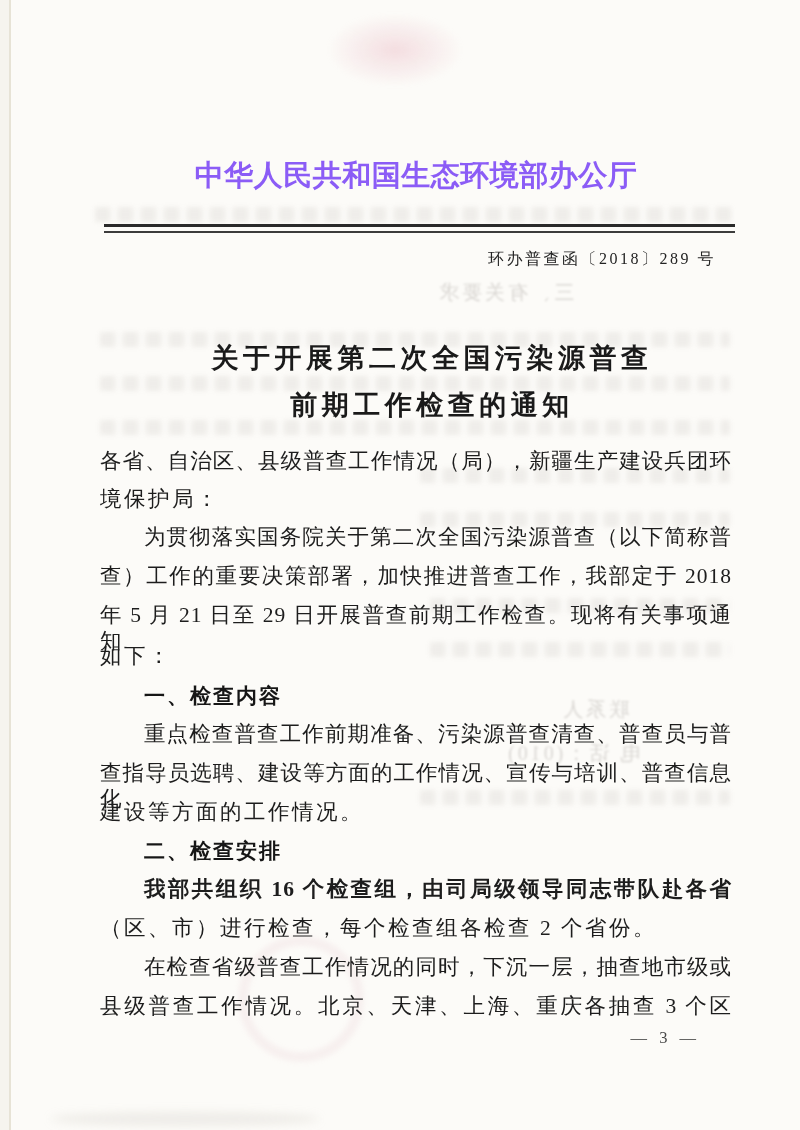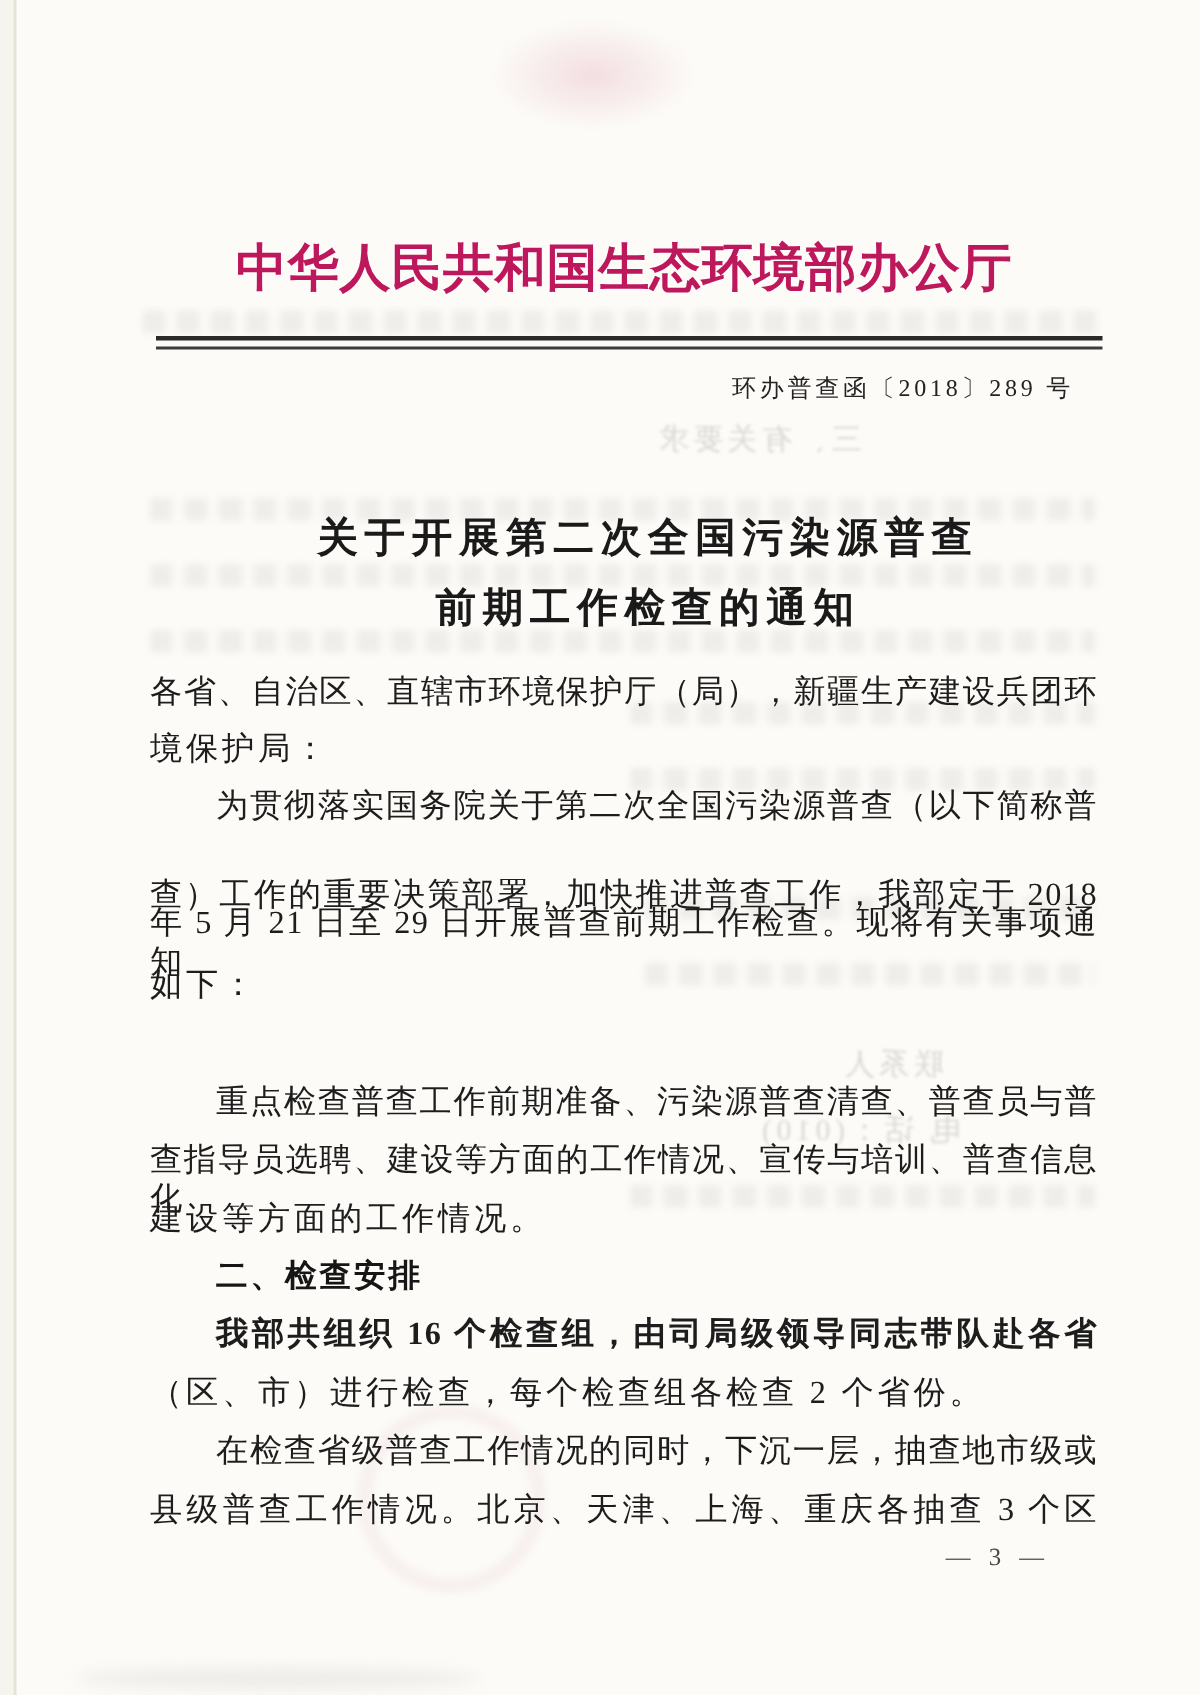--- a/index.html
+++ b/index.html
@@ -32,22 +32,22 @@
     filter:blur(2px);
   }
   .stamp-ring{
     position:absolute;left:238px;top:936px;width:106px;height:106px;z-index:1;
     border:10px solid rgba(212,158,170,.11);border-radius:50%;filter:blur(2.5px);
   }
 
   
   .issuer{
     position:absolute;left:100px;top:156px;width:632px;z-index:3;
-    text-align:center;font-size:34px;font-weight:700;letter-spacing:0.5px;
-    color:#be185d;white-space:nowrap;
+    text-align:center;font-size:29px;font-weight:700;letter-spacing:0.5px;
+    color:#8b5cf6;white-space:nowrap;
   }
   .rule-thick{position:absolute;left:104px;top:224px;width:631px;height:3px;background:#2a2a2a;z-index:3;}
   .rule-thin{position:absolute;left:104px;top:231px;width:631px;height:2px;background:#3c3c3c;z-index:3;}
   .doc-number{
     position:absolute;left:84px;top:249px;width:632px;z-index:3;
     text-align:right;font-size:16px;letter-spacing:2.5px;color:#232323;
   }
 
   
   .doc-title{
@@ -103,26 +103,27 @@
   <div class="bleed-text" style="left:505px;top:740px;">电 话：(010)</div>
 
   <div class="issuer">中华人民共和国生态环境部办公厅</div>
   <div class="rule-thick"></div>
   <div class="rule-thin"></div>
   <div class="doc-number">环办普查函〔2018〕289 号</div>
 
   <div class="doc-title t1">关于开展第二次全国污染源普查</div>
   <div class="doc-title t2">前期工作检查的通知</div>
 
-  <div class="line full" style="top:448px;">各省、自治区、直辖市环境保护厅（局），新疆生产建设兵团环</div>
+  <div class="line full" style="top:448px;">各省、自治区、县级普查工作情况（局），新疆生产建设兵团环</div>
   <div class="line loose" style="top:486px;">境保护局：</div>
   <div class="line indent full" style="top:524px;">为贯彻落实国务院关于第二次全国污染源普查（以下简称普</div>
-  <div class="line full" style="top:583px;">查）工作的重要决策部署，加快推进普查工作，我部定于 2018</div>
+  <div class="line full" style="top:563px;">查）工作的重要决策部署，加快推进普查工作，我部定于 2018</div>
   <div class="line full" style="top:602px;">年 5 月 21 日至 29 日开展普查前期工作检查。现将有关事项通知</div>
   <div class="line loose" style="top:643px;">如下：</div>
+  <div class="line heading indent" style="top:683px;">一、检查内容</div>
   <div class="line indent full" style="top:721px;">重点检查普查工作前期准备、污染源普查清查、普查员与普</div>
   <div class="line full" style="top:760px;">查指导员选聘、建设等方面的工作情况、宣传与培训、普查信息化</div>
   <div class="line loose" style="top:799px;">建设等方面的工作情况。</div>
   <div class="line heading indent" style="top:838px;">二、检查安排</div>
   <div class="line indent full" style="top:876px;font-weight:bold;">我部共组织 16 个检查组，由司局级领导同志带队赴各省</div>
   <div class="line loose" style="top:915px;">（区、市）进行检查，每个检查组各检查 2 个省份。</div>
   <div class="line indent full" style="top:954px;">在检查省级普查工作情况的同时，下沉一层，抽查地市级或</div>
   <div class="line full" style="top:993px;">县级普查工作情况。北京、天津、上海、重庆各抽查 3 个区</div>
 
   <div class="page-number">— 3 —</div>

